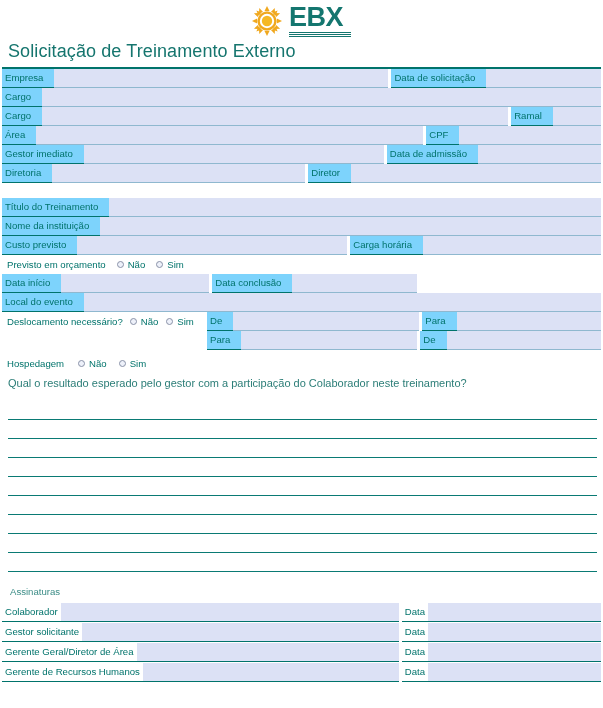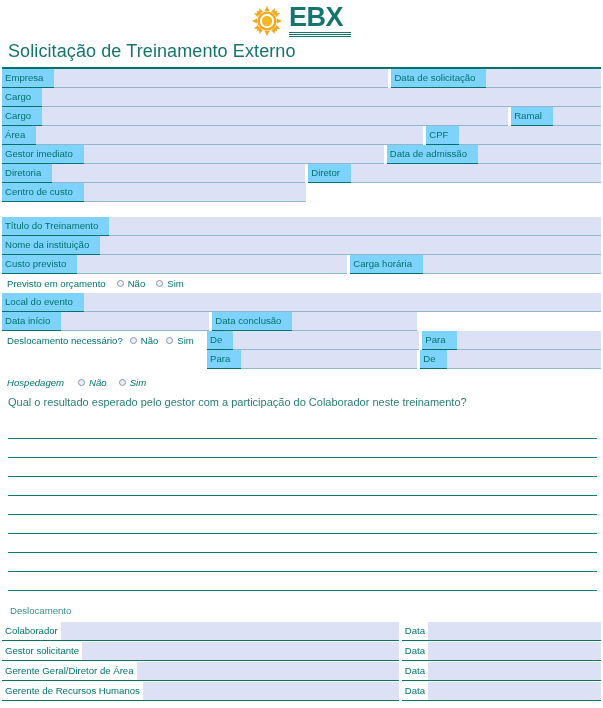--- a/index.html
+++ b/index.html
@@ -237,25 +237,20 @@
   </div>
 
   <div class="row">
     <span class="lbl">Diretoria</span>
     <span class="fld" style="flex:0 0 253px;"></span>
     <span class="spacer" style="flex:0 0 3px;"></span>
     <span class="lbl">Diretor</span>
     <span class="fld"></span>
   </div>
 
-  <div class="row">
-    <span class="lbl">Centro de custo</span>
-    <span class="fld" style="flex:0 0 222px;"></span>
-    <span class="spacer" style="flex:1 1 auto;"></span>
-  </div>
 </div>
 
 <div class="grp-gap"></div>
 
 <div class="section">
 
   <div class="row">
     <span class="lbl">Título do Treinamento</span>
     <span class="fld"></span>
   </div>
@@ -280,31 +275,31 @@
       <span class="radio-dot"></span>
       <span>Não</span>
     </span>
     <span class="radio-opt">
       <span class="radio-dot"></span>
       <span>Sim</span>
     </span>
   </div>
 
   <div class="row">
-    <span class="lbl">Local do evento</span>
-    <span class="fld"></span>
-  </div>
-
-  <div class="row">
     <span class="lbl">Data início</span>
     <span class="fld" style="flex:0 0 148px;"></span>
     <span class="spacer" style="flex:0 0 3px;"></span>
     <span class="lbl">Data conclusão</span>
     <span class="fld" style="flex:0 0 125px;"></span>
     <span class="spacer" style="flex:1 1 auto;"></span>
+  </div>
+
+  <div class="row">
+    <span class="lbl">Local do evento</span>
+    <span class="fld"></span>
   </div>
 
   <div style="display:flex;">
     <div style="flex:0 0 205px;">
       <div class="radio-row">
         <span class="rlabel">Deslocamento necessário?</span>
         <span class="radio-opt" style="margin-left:7px;">
           <span class="radio-dot"></span>
           <span>Não</span>
         </span>
@@ -327,21 +322,21 @@
       <div class="row">
         <span class="lbl">Para</span>
         <span class="fld" style="flex:0 0 176px;"></span>
         <span class="spacer" style="flex:0 0 3px;"></span>
         <span class="lbl">De</span>
         <span class="fld"></span>
       </div>
     </div>
   </div>
 
-  <div class="radio-row" style="margin-top:4px;font-style:italic;">
+  <div class="radio-row" style="margin-top:4px;">
     <span class="rlabel">Hospedagem</span>
     <span class="radio-opt" style="margin-left:14px;">
       <span class="radio-dot"></span>
       <span>Não</span>
     </span>
     <span class="radio-opt" style="margin-left:12px;">
       <span class="radio-dot"></span>
       <span>Sim</span>
     </span>
   </div>
@@ -356,21 +351,21 @@
       <div class="line"></div>
       <div class="line"></div>
       <div class="line"></div>
       <div class="line"></div>
       <div class="line"></div>
       <div class="line"></div>
     </div>
 </div>
 
 <div style="margin-top:14px; padding:0 2px;">
-  <div class="sig-title">Deslocamento</div>
+  <div class="sig-title">Assinaturas</div>
   <div id="sig-rows">
       <div class="sig-row">
         <span class="sig-name-lbl">Colaborador</span>
         <span class="sig-fld" style="flex: 1 1 auto;"></span>
         <span class="spacer" style="flex: 0 0 3px;"></span>
         <span class="sig-name-lbl">Data</span>
         <span class="sig-fld" style="flex: 0 0 173px;"></span>
       </div>
       <div class="sig-row">
         <span class="sig-name-lbl">Gestor solicitante</span>

